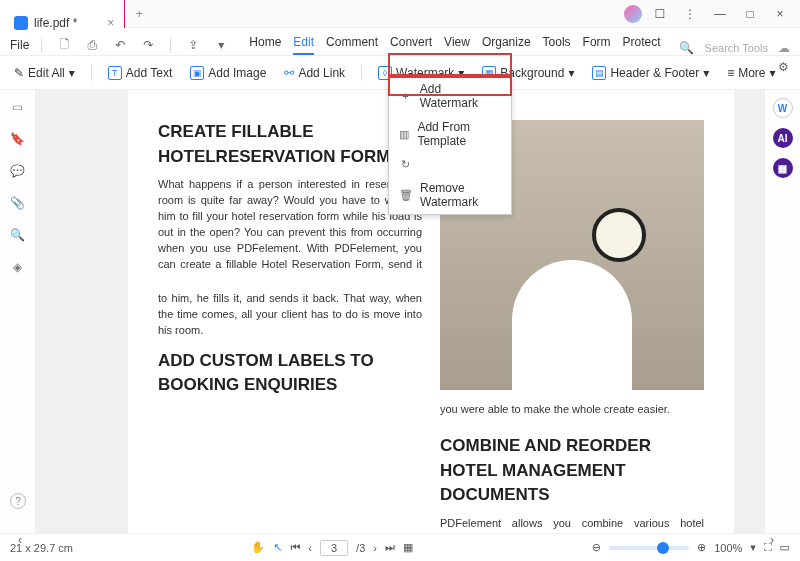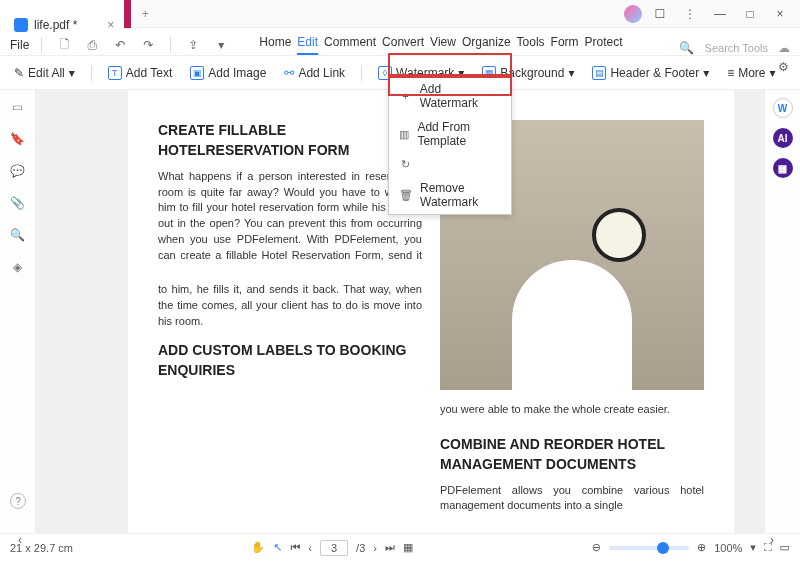--- a/index.html
+++ b/index.html
@@ -1,47 +1,47 @@
 <!DOCTYPE html>
 <html><head>
 <meta charset="utf-8">
 <style>
 * { margin:0; padding:0; box-sizing:border-box; font-family:"Segoe UI",Arial,sans-serif; }
 body { width:800px; height:561px; background:#fff; position:relative; overflow:hidden; font-size:12px; color:#333; }
 .titlebar { height:28px; background:#fafafa; display:flex; align-items:center; border-bottom:1px solid #eee; }
-.tab { display:flex; background:#fff; height:28px; padding:18px 10px 0 14px; border-right:7px solid #be185d; font-size:12px; }
+.tab { display:flex; align-items:center; background:#fff; height:28px; padding:18px 10px 0 14px; border-right:1px solid #be185d; font-size:12px; }
 .tab .icon-sq { width:14px; height:14px; background:#2b7ff5; border-radius:3px; margin-right:6px; }
 .tab .close { margin-left:30px; color:#888; cursor:pointer; }
 .newtab { width:28px; text-align:center; color:#888; }
 .titlectrl { margin-left:auto; display:flex; align-items:center; gap:6px; padding-right:8px; }
 .avatar { width:18px; height:18px; border-radius:50%; background:linear-gradient(135deg,#f6a,#8cf); }
 .wbtn { width:24px; height:20px; display:flex; align-items:center; justify-content:center; color:#555; }
 .menubar { height:28px; display:flex; align-items:flex-end; padding:0 10px; border-bottom:1px solid #eee; font-size:12px; color:#333; }
 .mb-left { display:flex; align-items:center; gap:8px; }
 .mb-btn { width:20px; height:20px; display:flex; align-items:center; justify-content:center; color:#666; }
 .sep { width:1px; height:16px; background:#ddd; margin:0 4px; }
-.mb-tabs { display:flex; gap:6px; margin-left:28px; }
+.mb-tabs { display:flex; gap:12px; margin-left:18px; }
 .mb-tabs span { padding:4px 0; cursor:pointer; }
 .mb-tabs .active { color:#2b7ff5; border-bottom:2px solid #2b7ff5; }
 .mb-right { margin-left:auto; display:flex; align-items:center; gap:10px; color:#999; }
 .search { color:#aaa; font-size:11px; }
 .toolbar { height:34px; display:flex; align-items:center; padding:0 8px; border-bottom:1px solid #eee; gap:6px; font-size:12px; color:#333; }
 .tbtn { display:flex; align-items:center; gap:4px; padding:4px 6px; border-radius:3px; cursor:pointer; white-space:nowrap; }
 .ticon { width:14px; height:14px; display:inline-flex; align-items:center; justify-content:center; color:#2b7ff5; border:1px solid #2b7ff5; border-radius:2px; font-size:9px; }
 .toolbar .group { display:flex; align-items:center; gap:6px; }
 .highlight-box { position:absolute; border:2px solid #d43d3d; pointer-events:none; }
 .redbox1 { left:388px; top:53px; width:124px; height:23px; }
 .redbox2 { left:388px; top:76px; width:124px; height:20px; }
 .dropdown { position:absolute; left:388px; top:76px; width:124px; background:#fff; border:1px solid #ccc; box-shadow:0 2px 6px rgba(0,0,0,.15); font-size:12px; }
 .dropdown .item { display:flex; align-items:center; gap:8px; padding:5px 10px; cursor:pointer; color:#333; }
 .dd-icon { width:13px; color:#666; font-size:11px; text-align:center; }
 .workspace { position:absolute; top:90px; bottom:28px; left:36px; right:36px; background:#f0f0f0; overflow:hidden; }
 .page { position:absolute; left:92px; top:0; right:30px; bottom:0; background:#fff; padding:30px 30px 0 30px; display:flex; gap:18px; }
 .col { flex:1; font-size:11px; color:#333; line-height:1.45; }
-h2.hdr { font-family:Arial,sans-serif; font-weight:900; font-size:14px; letter-spacing:0px; margin-bottom:8px; color:#222; }
+h2.hdr { font-family:Arial,sans-serif; font-weight:900; font-size:17px; letter-spacing:0px; margin-bottom:8px; color:#222; }
 .just { text-align:justify; text-align-last:justify; }
 .justn { text-align:justify; }
 .photo { width:100%; height:270px; background:linear-gradient(#c8bfae,#a89e8d); margin-bottom:12px; display:flex; align-items:flex-end; justify-content:center; }
 .table { width:120px; height:140px; background:#fff; border-radius:60px 60px 4px 4px; position:relative; margin-bottom:-10px; }
 .clock { position:absolute; right:-14px; top:-52px; width:54px; height:54px; border-radius:50%; border:4px solid #222; background:#f7f2e6; }
 .leftbar { position:absolute; left:0; top:90px; bottom:28px; width:36px; background:#fefefe; border-right:1px solid #eee; display:flex; flex-direction:column; align-items:center; padding-top:8px; gap:14px; }
 .lbtn { width:18px; height:18px; color:#777; display:flex; align-items:center; justify-content:center; }
 .rightbar { position:absolute; right:0; top:90px; bottom:28px; width:36px; background:#fefefe; border-left:1px solid #eee; display:flex; flex-direction:column; align-items:center; padding-top:8px; gap:10px; }
 .rbtn { width:20px; height:20px; border-radius:50%; display:flex; align-items:center; justify-content:center; font-size:10px; font-weight:bold; }
 .rblue { background:#4c1d95; color:#fff; }

